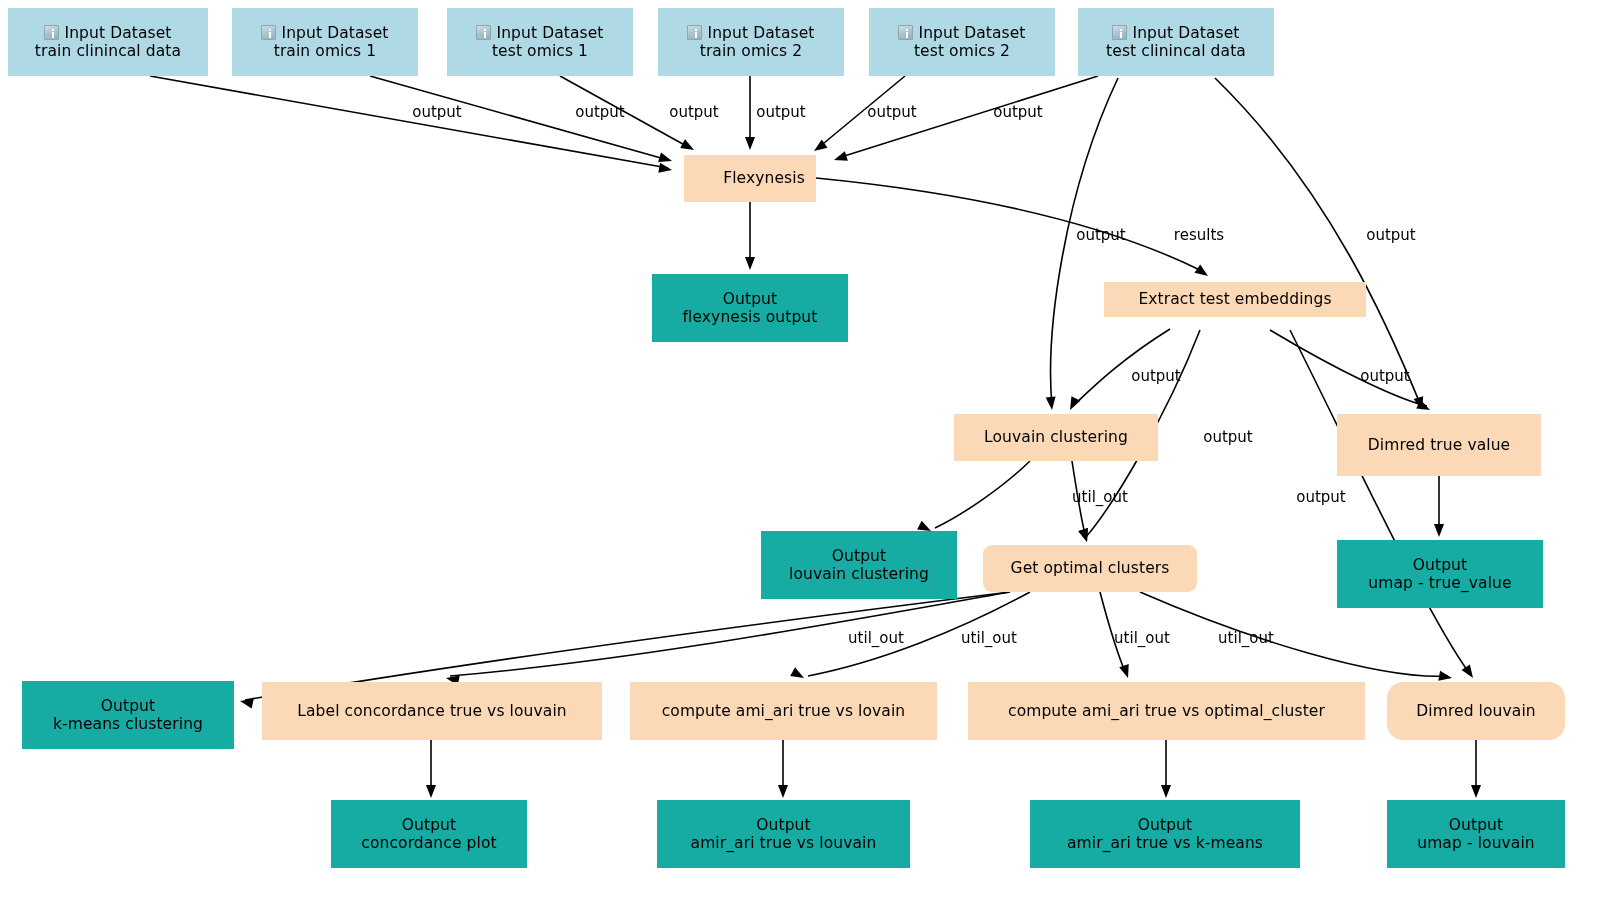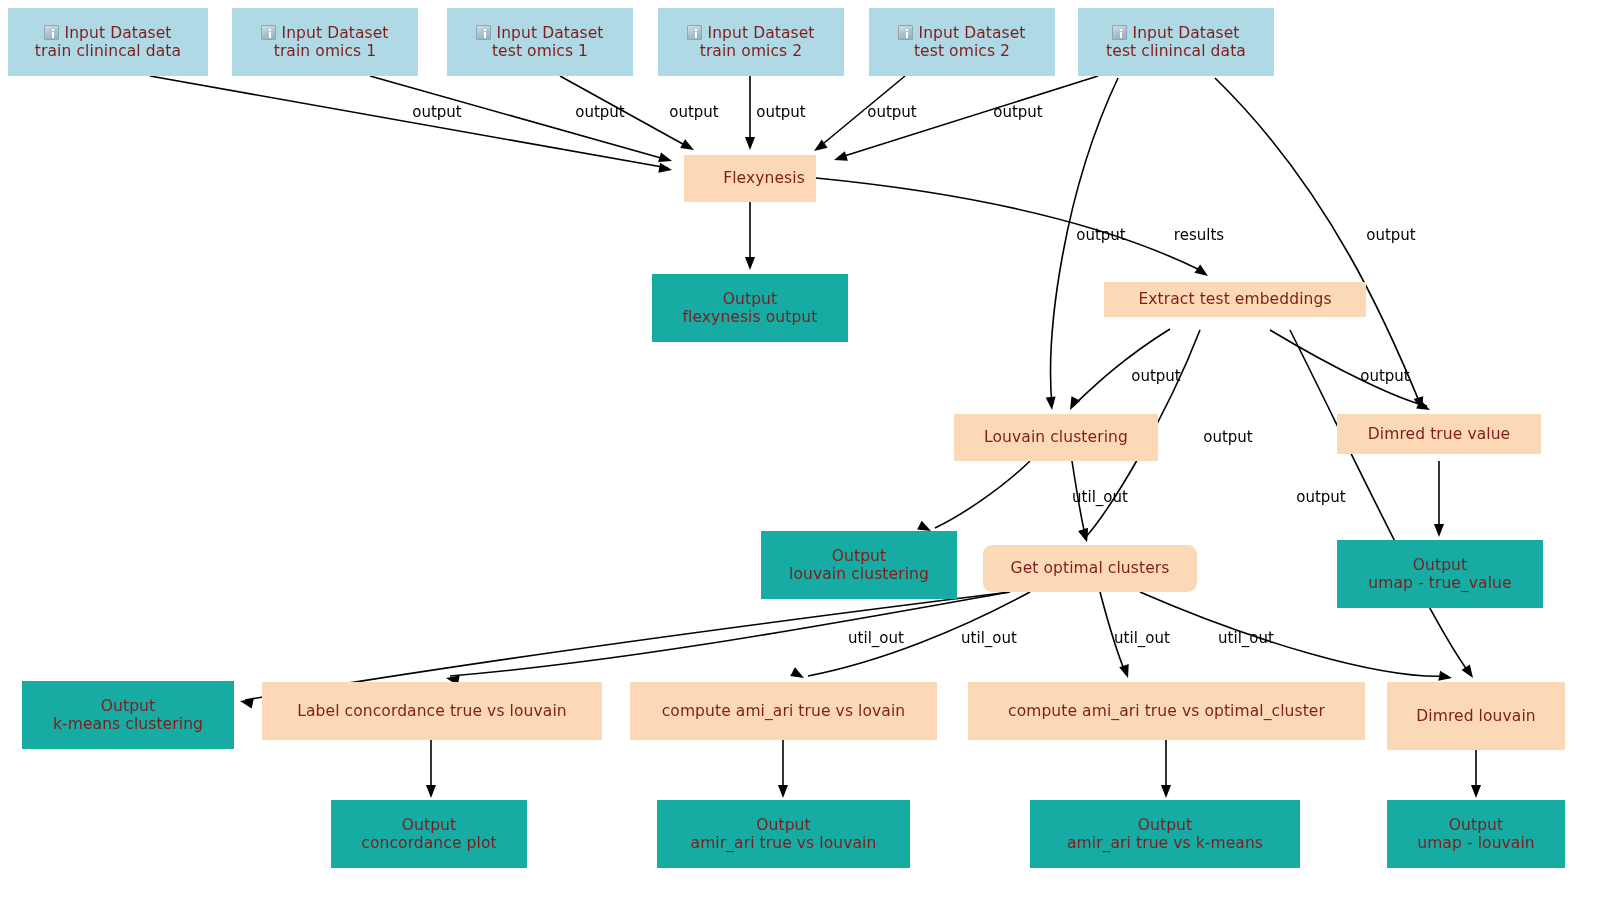--- a/index.html
+++ b/index.html
@@ -27,21 +27,21 @@
   }
   .node {
     position: absolute;
     box-sizing: border-box;
     display: flex;
     flex-direction: column;
     align-items: center;
     justify-content: center;
     text-align: center;
     line-height: 1.18;
-    color: #7f1d1d;
+    color: #000000;
     font-size: 15.5px;
     letter-spacing: 0.1px;
   }
   .node.input {
     background: #afd9e4;
     font-size: 15.5px;
   }
   .node.tool {
     background: #fbd9b7;
     font-size: 15.5px;
@@ -216,21 +216,21 @@
       <div class="node output" style="left: 652px; top: 274px; width: 196px; height: 68px;">
         <span class="line1">Output</span>
         <span class="line2">flexynesis output</span>
       </div>
       <div class="node tool" style="left: 1104px; top: 282px; width: 262px; height: 35px;">
         <span class="line1">Extract test embeddings</span>
       </div>
       <div class="node tool" style="left: 954px; top: 414px; width: 204px; height: 47px;">
         <span class="line1">Louvain clustering</span>
       </div>
-      <div class="node tool" style="left: 1337px; top: 414px; width: 204px; height: 40px;">
+      <div class="node tool" style="left: 1337px; top: 414px; width: 204px; height: 62px;">
         <span class="line1">Dimred true value</span>
       </div>
       <div class="node output" style="left: 761px; top: 531px; width: 196px; height: 68px;">
         <span class="line1">Output</span>
         <span class="line2">louvain clustering</span>
       </div>
       <div class="node tool" style="left: 983px; top: 545px; width: 214px; height: 47px; border-radius: 9px;">
         <span class="line1">Get optimal clusters</span>
       </div>
       <div class="node output" style="left: 1337px; top: 540px; width: 206px; height: 68px;">
@@ -243,21 +243,21 @@
       </div>
       <div class="node tool" style="left: 262px; top: 682px; width: 340px; height: 58px;">
         <span class="line1">Label concordance true vs louvain</span>
       </div>
       <div class="node tool" style="left: 630px; top: 682px; width: 307px; height: 58px;">
         <span class="line1">compute ami_ari true vs lovain</span>
       </div>
       <div class="node tool" style="left: 968px; top: 682px; width: 397px; height: 58px;">
         <span class="line1">compute ami_ari true vs optimal_cluster</span>
       </div>
-      <div class="node tool" style="left: 1387px; top: 682px; width: 178px; height: 68px;">
+      <div class="node tool" style="left: 1387px; top: 682px; width: 178px; height: 58px; border-radius: 16px;">
         <span class="line1">Dimred louvain</span>
       </div>
       <div class="node output" style="left: 331px; top: 800px; width: 196px; height: 68px;">
         <span class="line1">Output</span>
         <span class="line2">concordance plot</span>
       </div>
       <div class="node output" style="left: 657px; top: 800px; width: 253px; height: 68px;">
         <span class="line1">Output</span>
         <span class="line2">amir_ari true vs louvain</span>
       </div>

